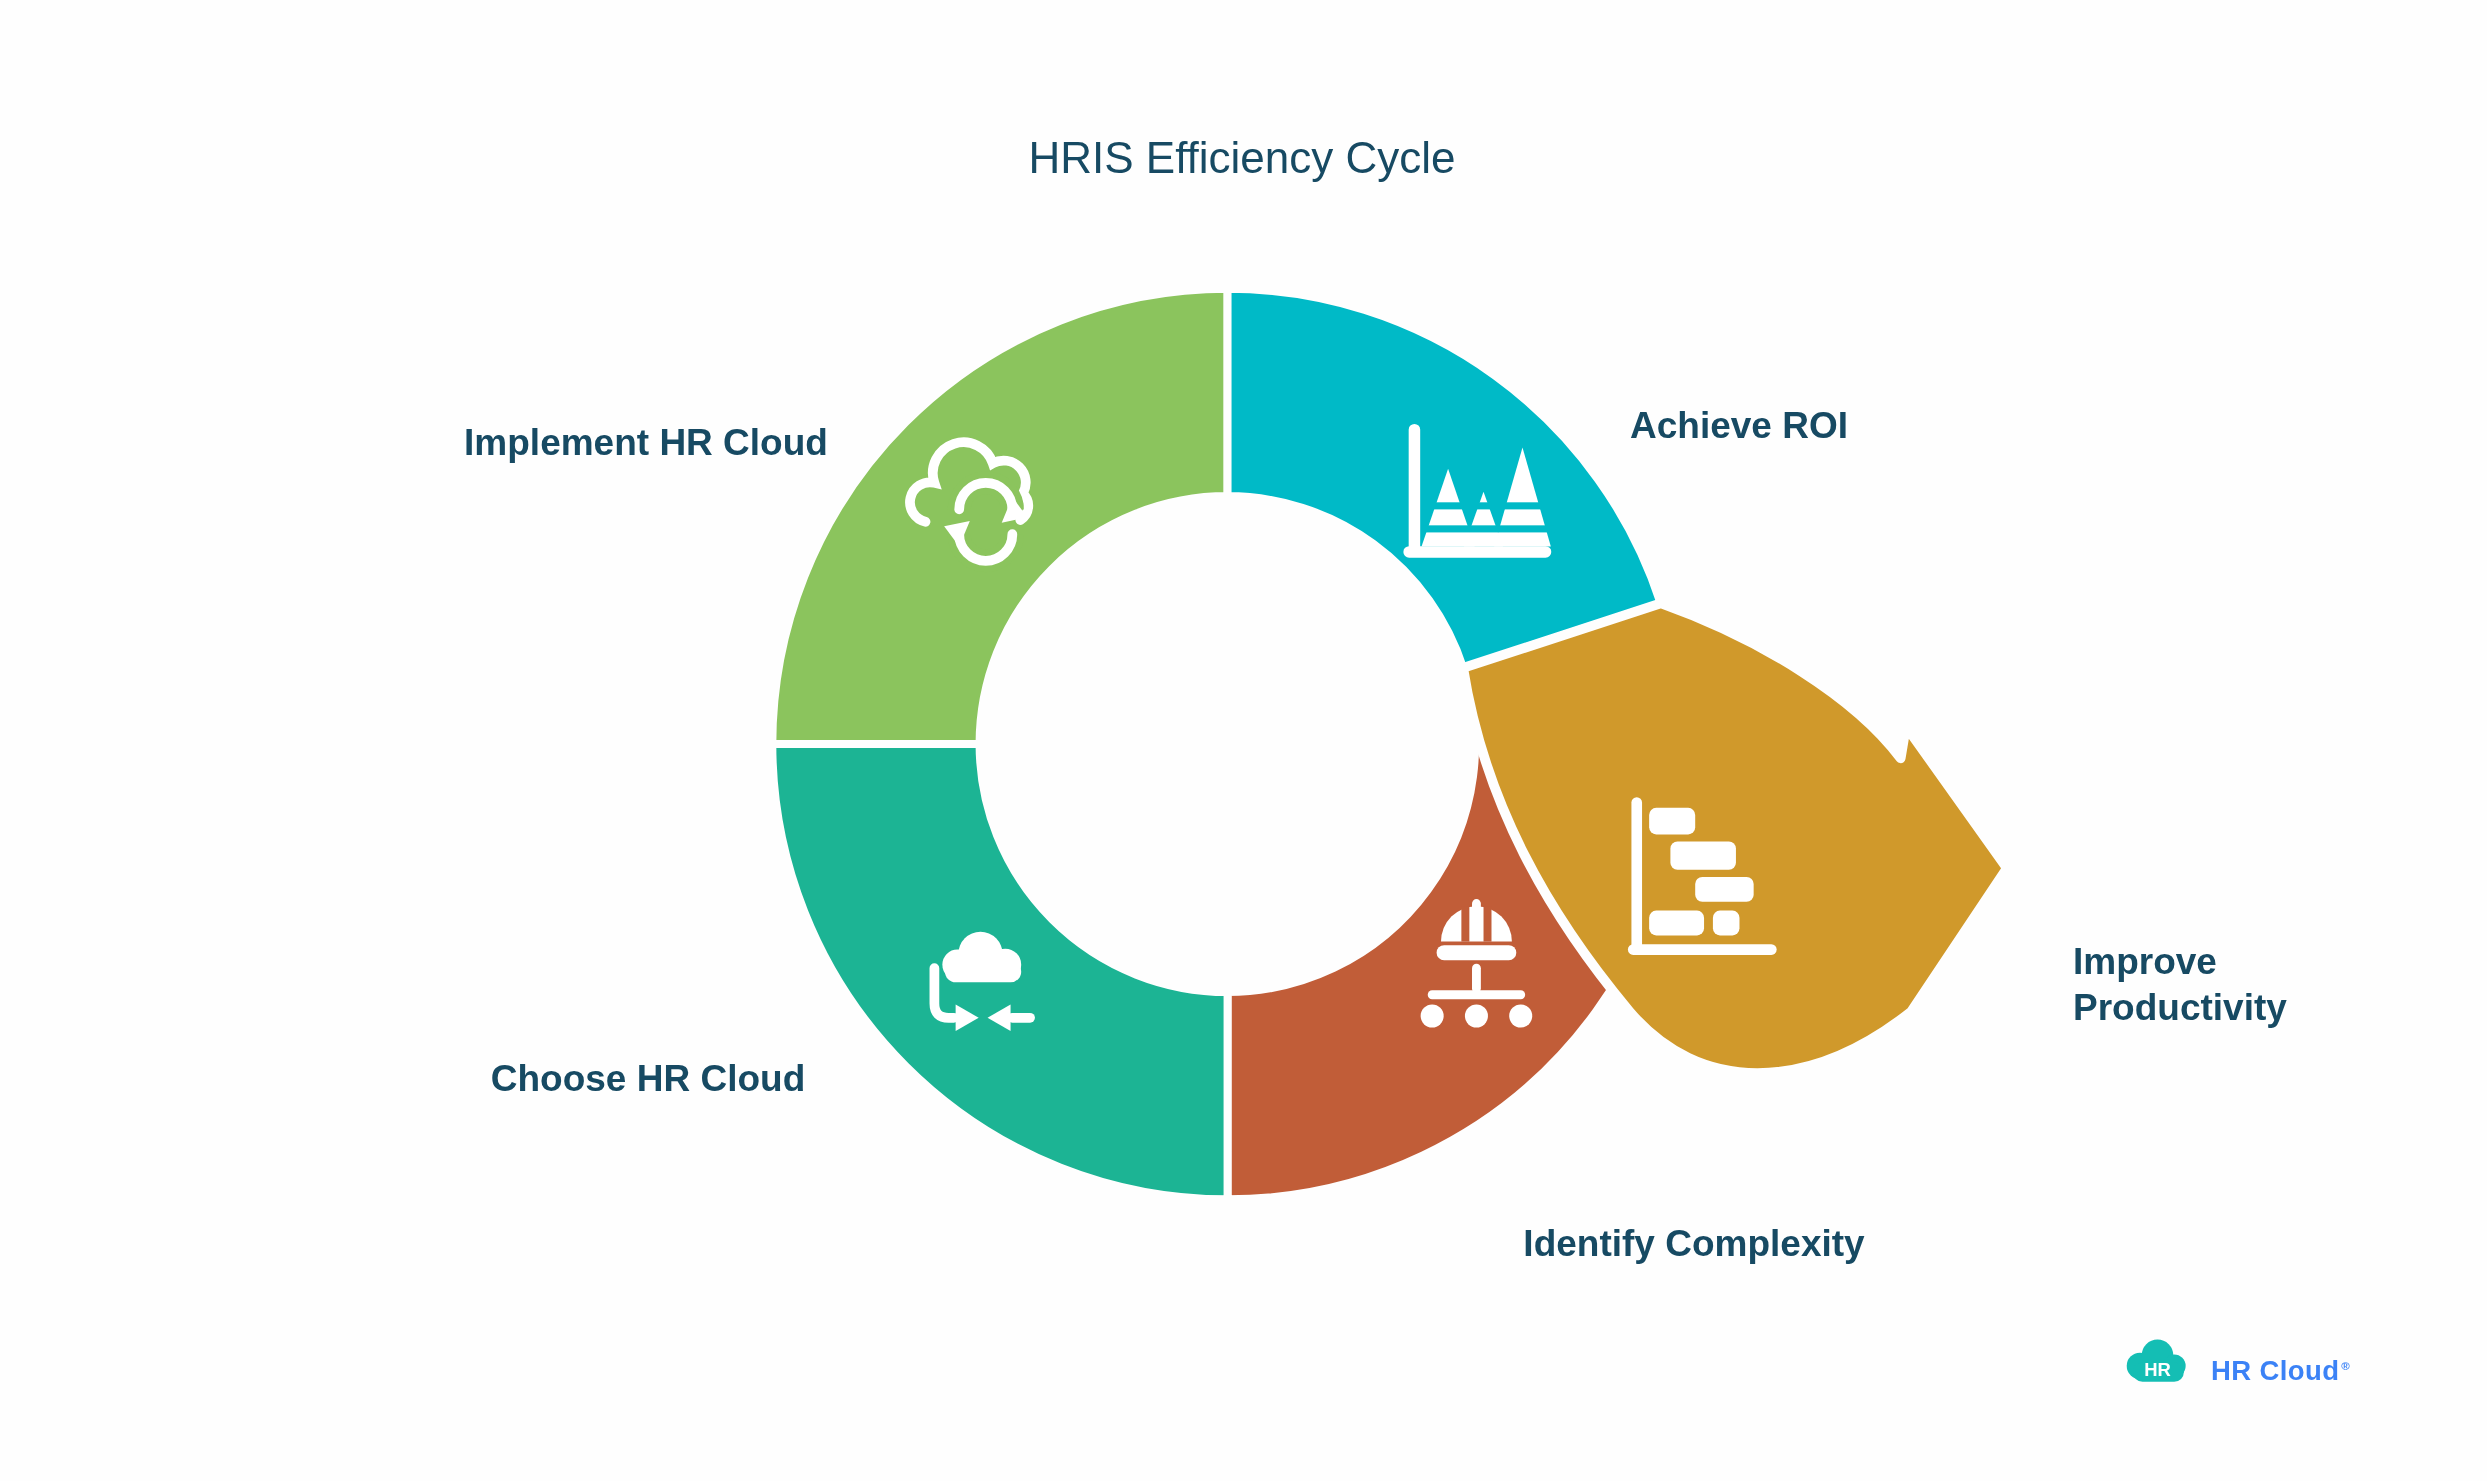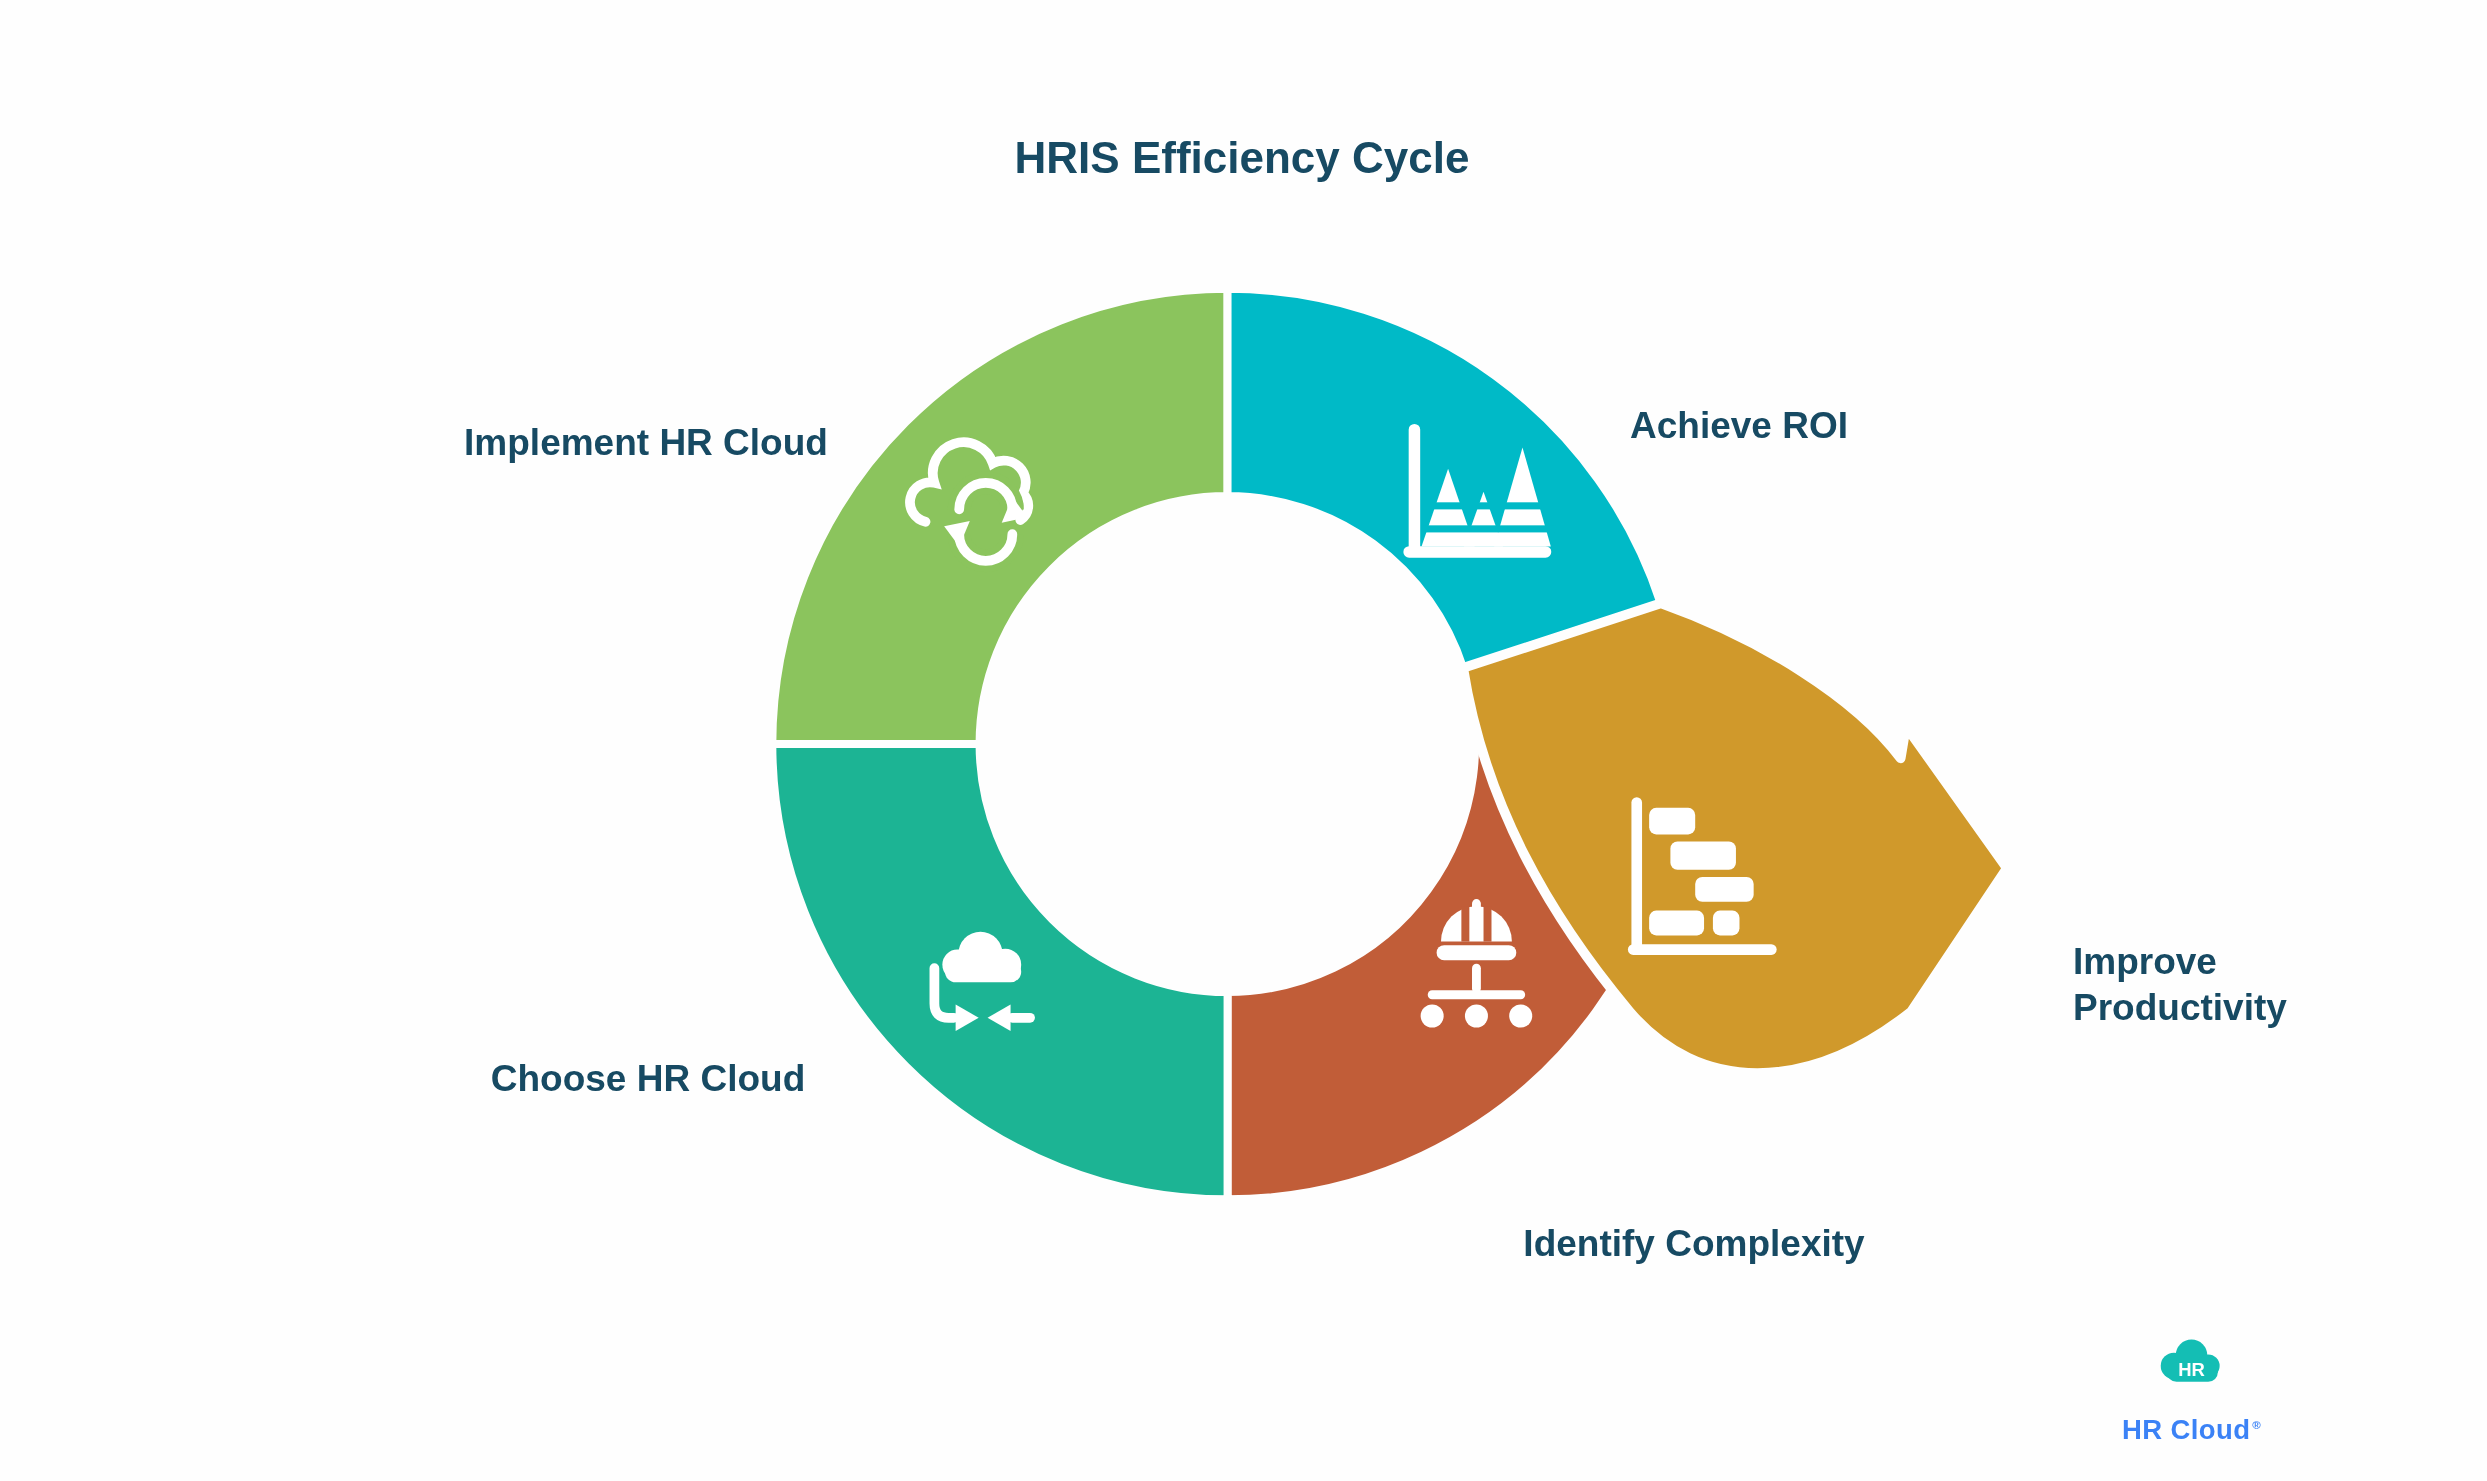--- a/index.html
+++ b/index.html
@@ -18,28 +18,28 @@
     font-size:37px;
     line-height:1.24;
     white-space:nowrap;
   }
   .label.center{transform:translateX(-50%);}
   #title{
     position:absolute;
     left:1242px;top:133px;
     transform:translateX(-50%);
     color:#174a63;
-    font-weight:bold;
+    font-weight:normal;
     font-size:44px;
     white-space:nowrap;
   }
   #label-improve{white-space:normal;width:275px;margin-top:28px;}
   #logo{
     position:absolute;left:2122px;top:1336px;
-    display:flex;align-items:center;gap:27px;flex-direction:column;
+    display:flex;align-items:flex-end;gap:18px;
   }
   #logo-text{
     color:#3b82f6;font-weight:bold;font-size:27.5px;letter-spacing:0.4px;
   }
   #logo-mark{font-size:11.5px;vertical-align:super;margin-left:1.8px;}
 </style>
 </head>
 <body>
 
 <div id="stage">

